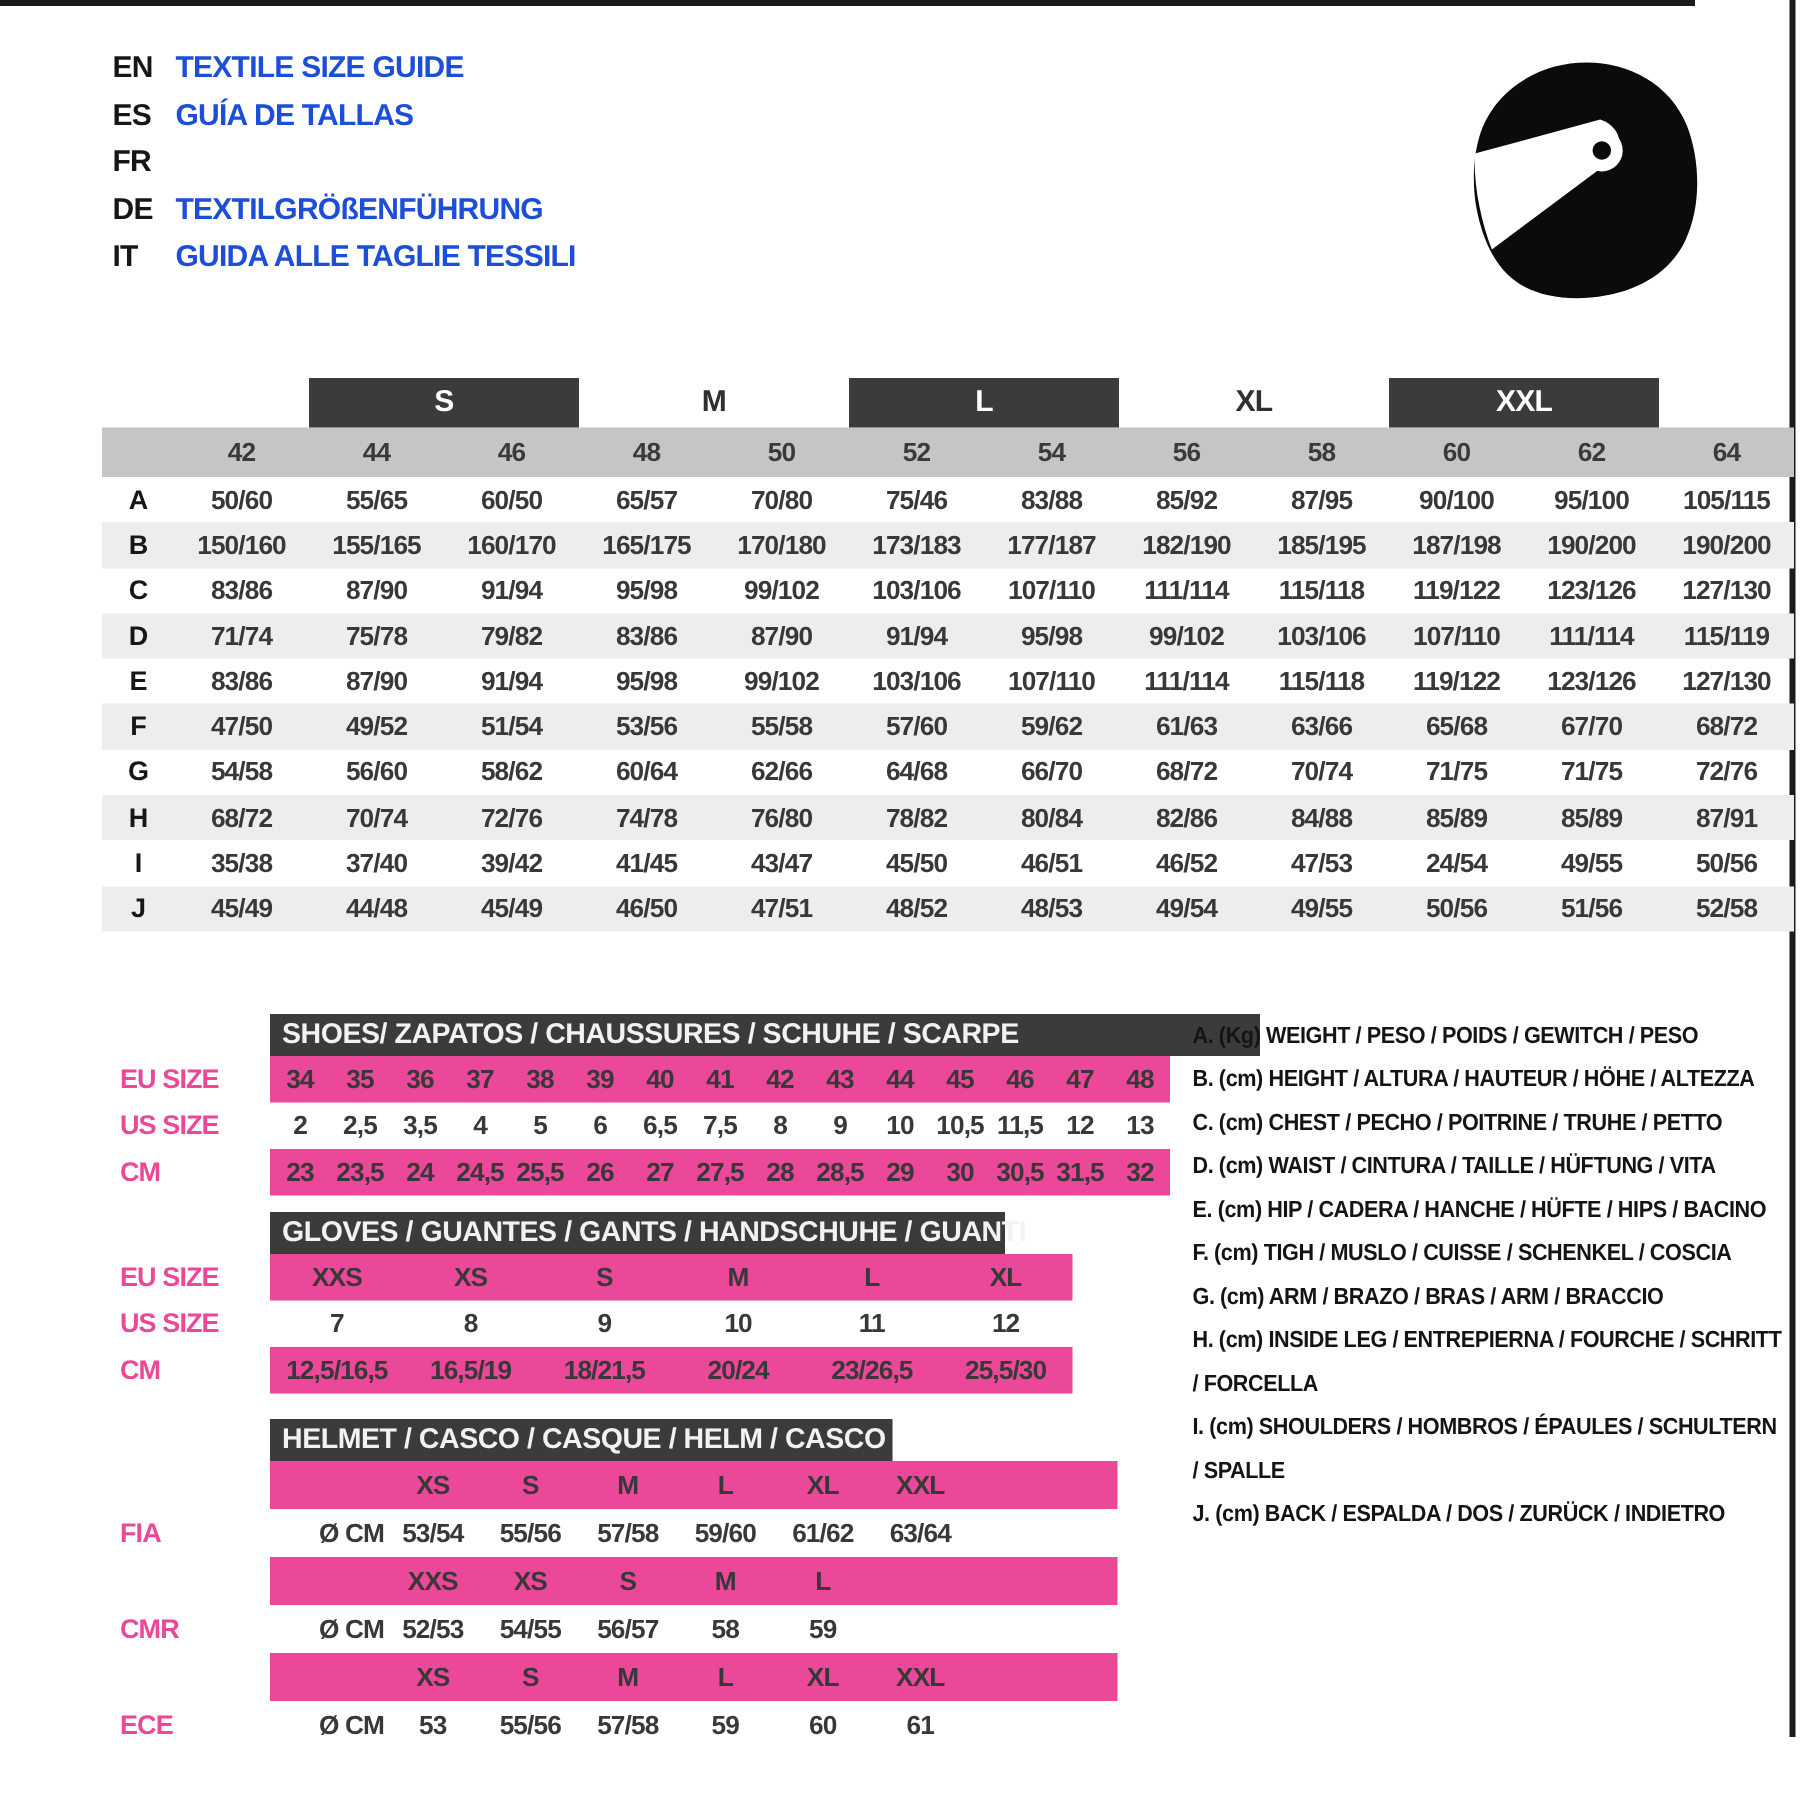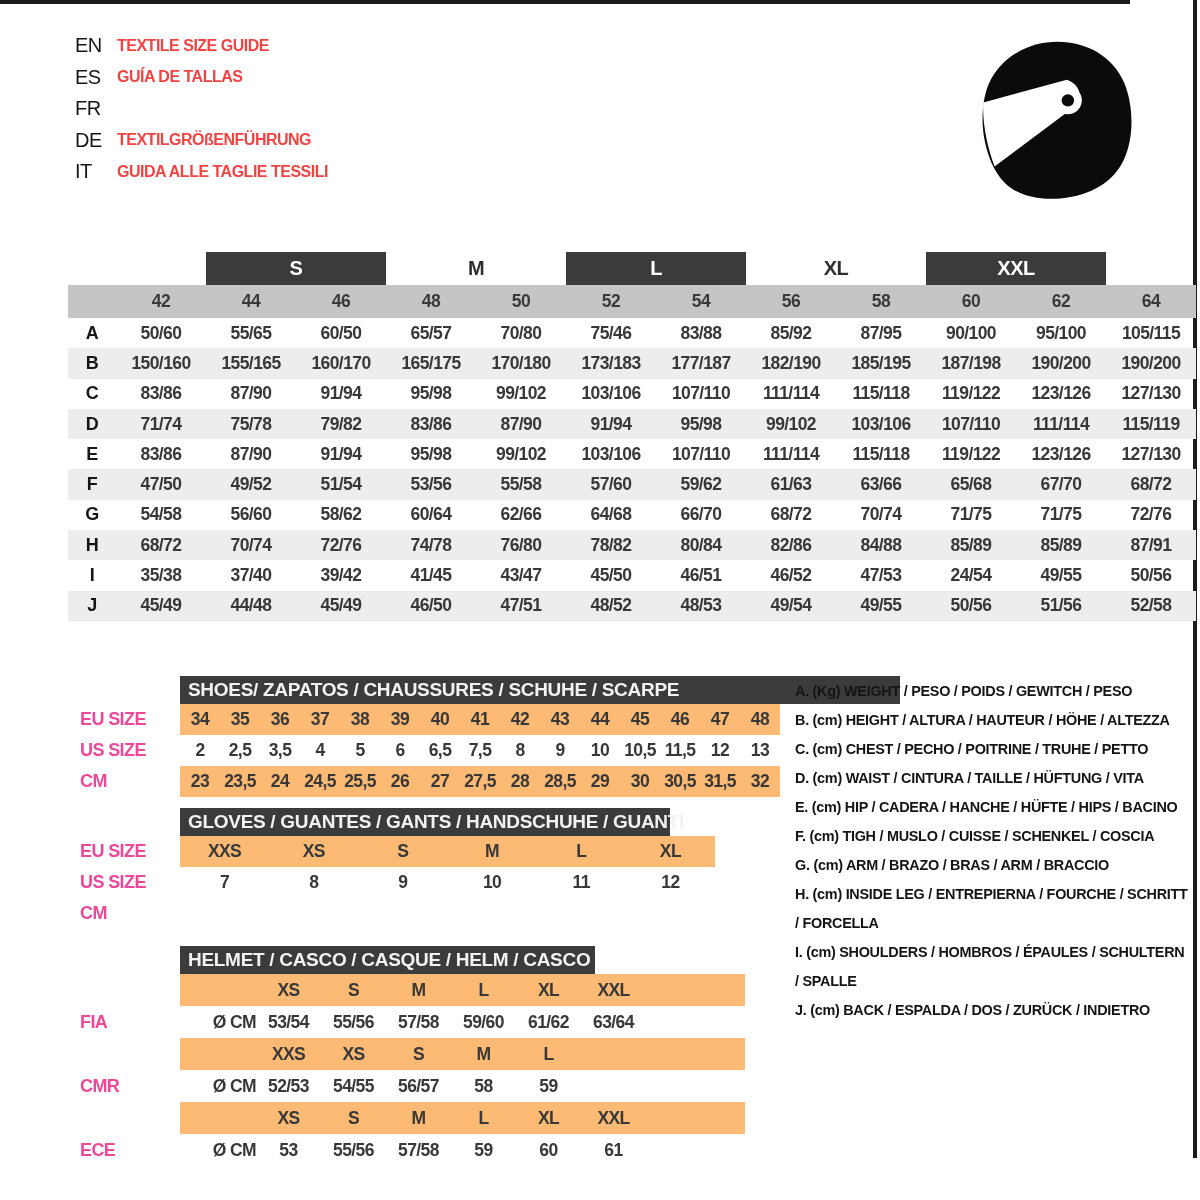--- a/index.html
+++ b/index.html
@@ -5,22 +5,22 @@
   *{margin:0;padding:0;box-sizing:border-box}
   html,body{width:1200px;height:1200px;background:#fff;font-family:"Liberation Sans",sans-serif;color:#383838}
   .canvas{position:relative;width:1200px;height:1200px;background:#fff;overflow:hidden}
 
   .frame-top{position:absolute;left:0;top:0;width:1130px;height:4px;background:#1b1b1b}
   .frame-right{position:absolute;left:1193px;top:0;width:4px;height:1158px;background:#1b1b1b}
 
   
   .langs{position:absolute;left:75px;top:30px;display:flex;flex-direction:column}
   .lang-row{display:flex;height:31.5px;align-items:center}
-  .lang-code{width:42px;font-weight:normal;font-size:20px;letter-spacing:-0.5px;color:#161616}
-  .lang-title{font-weight:bold;font-size:16px;letter-spacing:-0.5px;color:#ef4444;white-space:nowrap}
+  .lang-code{width:42px;font-weight:bold;font-size:20px;letter-spacing:-0.5px;color:#161616}
+  .lang-title{font-weight:bold;font-size:20px;letter-spacing:-0.5px;color:#1d4ed8;white-space:nowrap}
 
   
   .helmet-icon{position:absolute;left:976px;top:38px;width:160px;height:168px}
   .h-shell{fill:#0b0b0b}
   .h-visor{fill:#ffffff}
   .h-ring{fill:#ffffff}
   .h-dot{fill:#0b0b0b}
 
   
   .main-table{position:absolute;left:68px;top:252px;width:1128px}
@@ -37,24 +37,24 @@
   .mt-letter{font-size:18px;color:#161616}
 
   
   .section{position:absolute;left:68px}
   .sec-bar{height:28px;background:#3b3b3b;color:#f2f2f2;display:flex;align-items:center;
     margin-left:112px;padding-left:8px;font-weight:bold;font-size:19px;letter-spacing:-0.3px;white-space:nowrap}
   .sec-row{display:flex;height:31px;align-items:stretch}
   .sec-label{width:112px;display:flex;align-items:center;padding-left:12px;
     font-weight:bold;font-size:18px;letter-spacing:-0.6px;color:#ec4899}
   .sec-values{display:grid;align-items:center}
-  .sec-values.striped{background:#fdba74}
+  .sec-values.striped{background:#ec4899}
   .sec-val{text-align:center;font-weight:bold;font-size:17.5px;letter-spacing:-0.6px;white-space:nowrap}
   #shoes{top:676px}
-  #shoes .sec-bar{width:720px}
+  #shoes .sec-bar{width:660px}
   #shoes .sec-values{width:600px;grid-template-columns:repeat(15,1fr)}
   #gloves{top:808px}
   #gloves .sec-bar{width:490px}
   #gloves .sec-values{width:535px;grid-template-columns:repeat(6,1fr)}
   #helmetTable{top:946px}
   #helmetTable .sec-bar{width:415px}
   #helmetTable .sec-row{height:32px}
   #helmetTable .sec-values{width:565px;grid-template-columns:76px repeat(6,65px) 1fr}
   #helmetTable .sec-val.diam{text-align:right;padding-left:5px}
 
@@ -360,20 +360,28 @@
           <div class="sec-val">7</div>
           <div class="sec-val">8</div>
           <div class="sec-val">9</div>
           <div class="sec-val">10</div>
           <div class="sec-val">11</div>
           <div class="sec-val">12</div>
         </div>
       </div>
       <div class="sec-row">
         <div class="sec-label">CM</div>
+        <div class="sec-values striped">
+          <div class="sec-val">12,5/16,5</div>
+          <div class="sec-val">16,5/19</div>
+          <div class="sec-val">18/21,5</div>
+          <div class="sec-val">20/24</div>
+          <div class="sec-val">23/26,5</div>
+          <div class="sec-val">25,5/30</div>
+        </div>
       </div>
     </div>
   <div id="helmetTable" class="section">
       <div class="sec-bar">
         <span>HELMET / CASCO / CASQUE / HELM / CASCO</span>
       </div>
       <div class="sec-row">
         <div class="sec-label"></div>
         <div class="sec-values striped">
           <div class="sec-val"></div>

